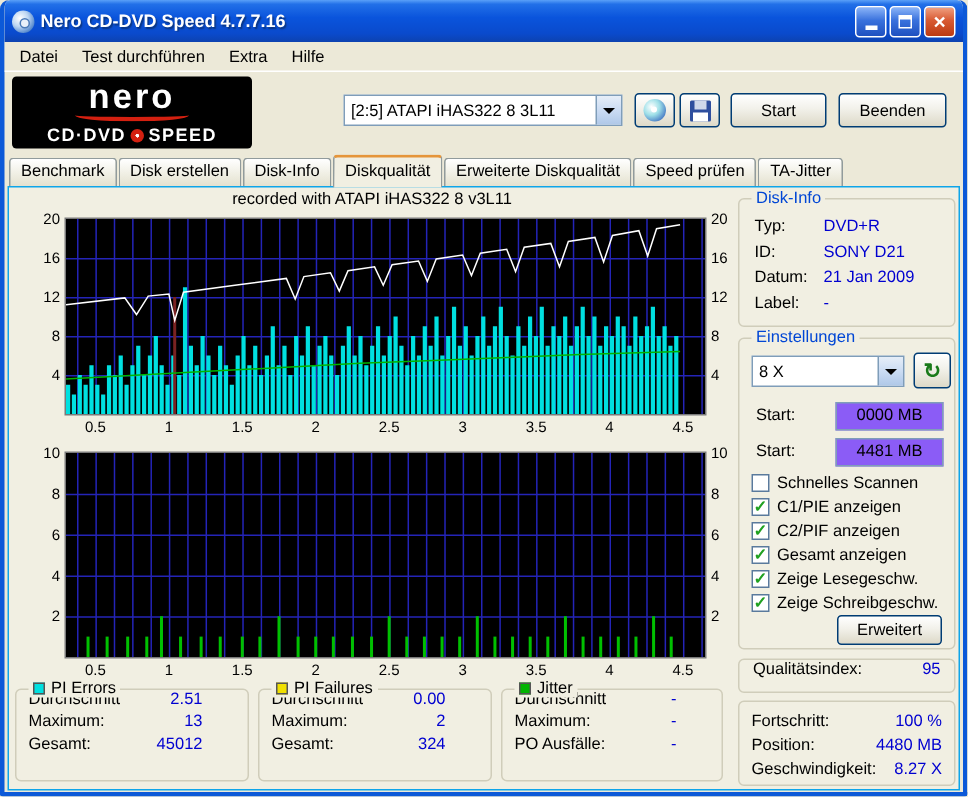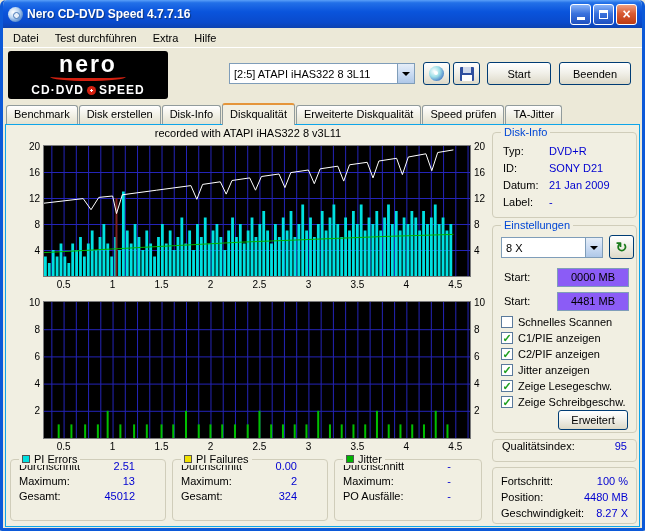--- a/index.html
+++ b/index.html
@@ -573,21 +573,21 @@
             <div class="cb-row">
               <span class="cb-box">✓</span>
               <span class="cb-label">C1/PIE anzeigen</span>
             </div>
             <div class="cb-row">
               <span class="cb-box">✓</span>
               <span class="cb-label">C2/PIF anzeigen</span>
             </div>
             <div class="cb-row">
               <span class="cb-box">✓</span>
-              <span class="cb-label">Jitter anzeigen</span>
+              <span class="cb-label">Gesamt anzeigen</span>
             </div>
             <div class="cb-row">
               <span class="cb-box">✓</span>
               <span class="cb-label">Zeige Lesegeschw.</span>
             </div>
             <div class="cb-row">
               <span class="cb-box">✓</span>
               <span class="cb-label">Zeige Schreibgeschw.</span>
             </div>
           </div>

